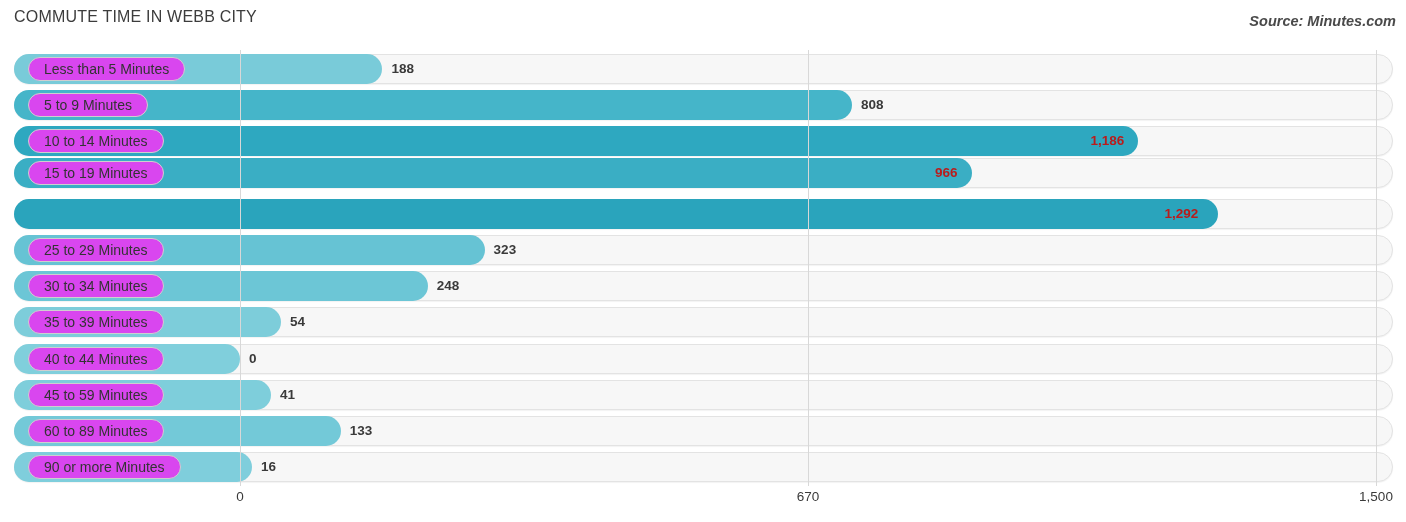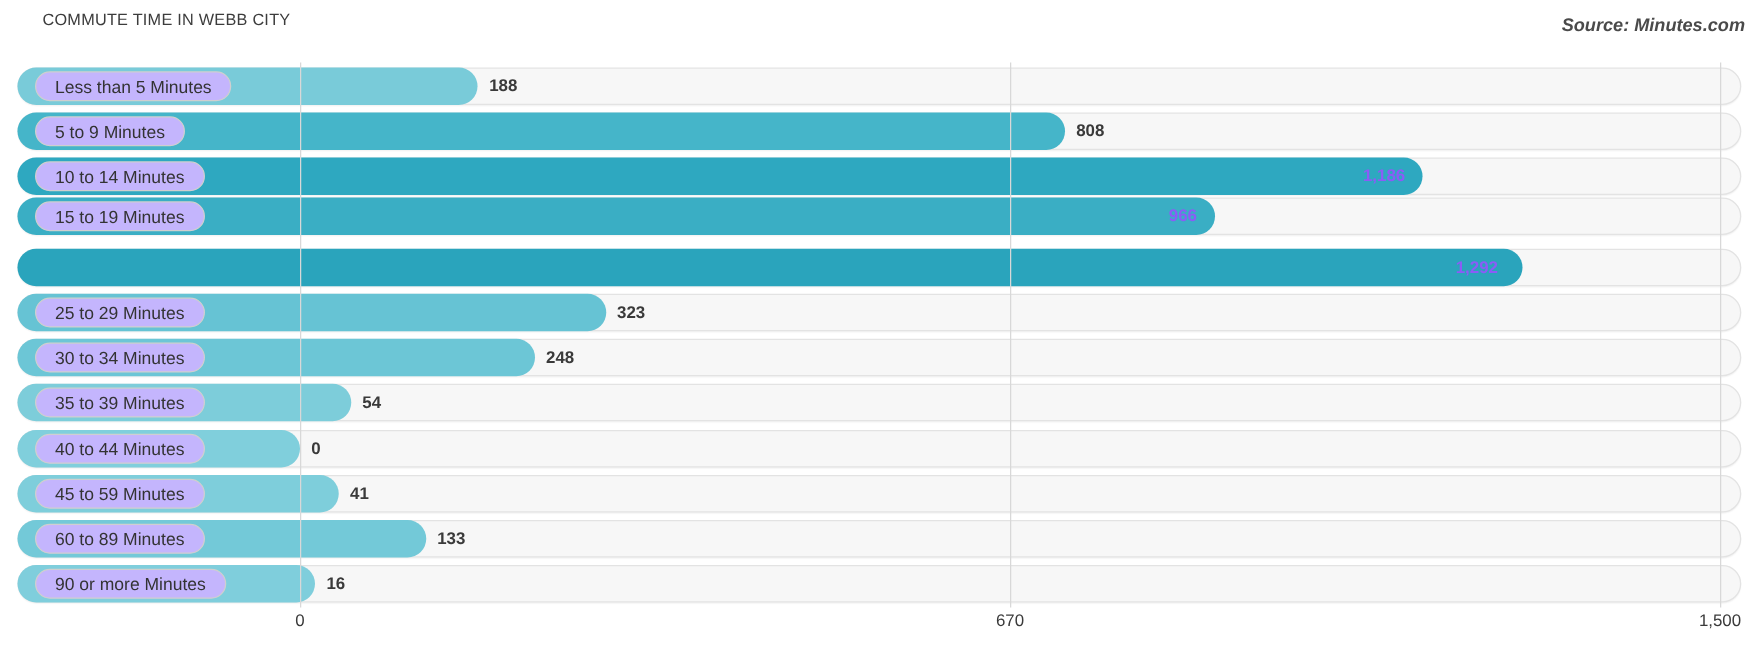--- a/index.html
+++ b/index.html
@@ -18,25 +18,24 @@
     width: 1406px;
     height: 522px;
     box-sizing: border-box;
   }
 
   
   #chart-title {
     position: absolute;
     left: 14px;
     top: 8px;
-    font-size: 13px;
+    font-size: 16px;
     color: #3c3c3c;
     letter-spacing: 0.2px;
     white-space: nowrap;
-    margin-left: 20px;
   }
   #chart-source {
     position: absolute;
     right: 10px;
     top: 13px;
     font-size: 14.5px;
     font-style: italic;
     font-weight: bold;
     color: #4a4a4a;
     white-space: nowrap;
@@ -92,35 +91,35 @@
   }
   .bar-value {
     position: absolute;
     top: 0;
     height: 30px;
     line-height: 30px;
     font-size: 13.5px;
     white-space: nowrap;
   }
   .bar-value.inside {
-    color: #8b5cf6;
+    color: #b91c1c;
     font-weight: bold;
   }
   .bar-value.outside {
     color: #3a3a3a;
     font-weight: bold;
   }
   .bar-label {
     position: absolute;
     left: 14px;
     top: 3px;
     height: 24px;
     line-height: 23px;
     padding: 0 15px;
-    background: #c4b5fd;
+    background: #d946ef;
     border: 1px solid #cfcfcf;
     border-radius: 12px;
     font-size: 14px;
     color: #333333;
     white-space: nowrap;
     box-sizing: border-box;
     z-index: 6;
   }
 
   

